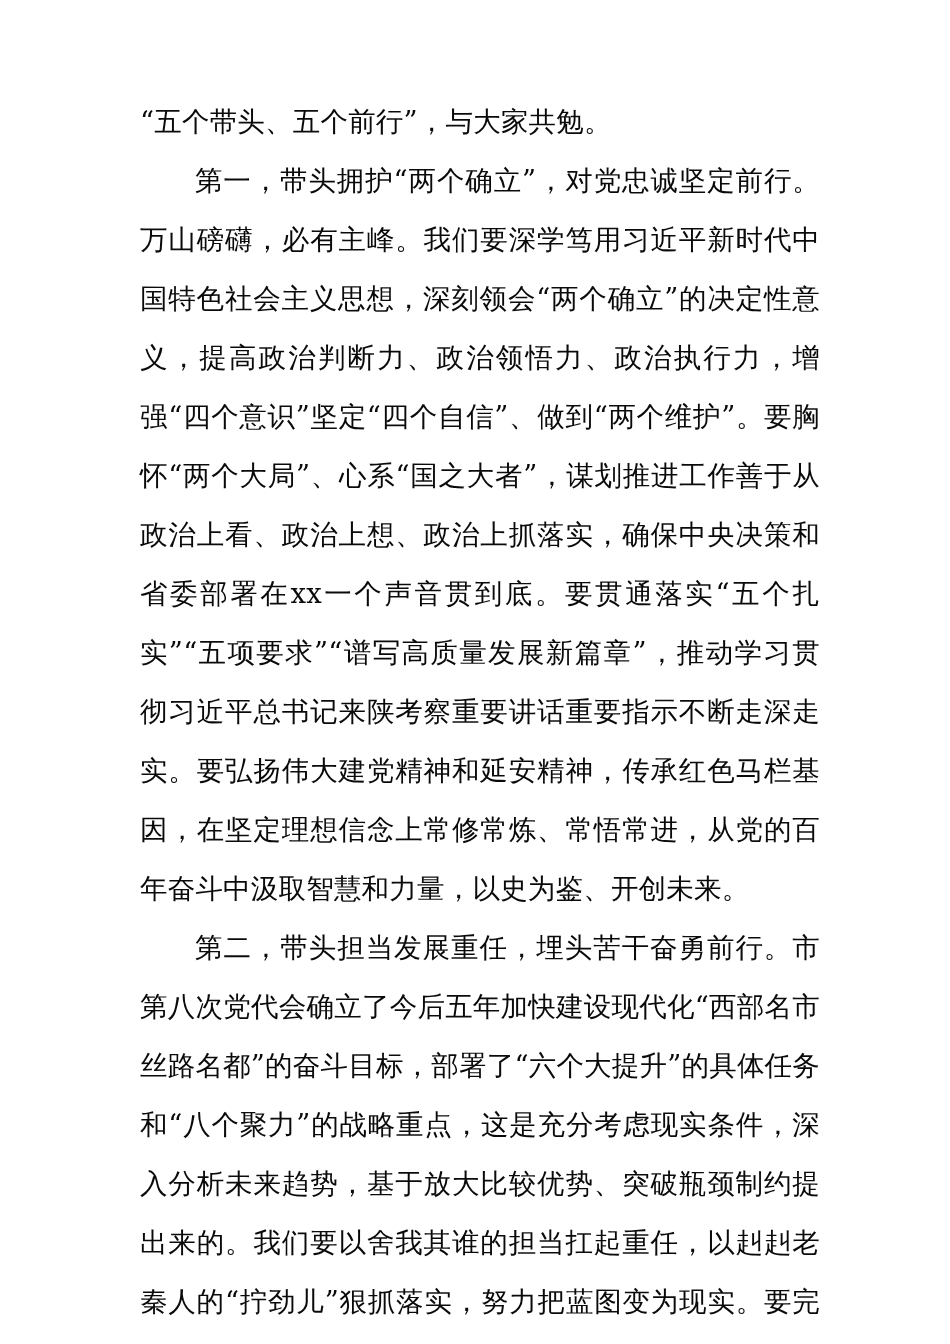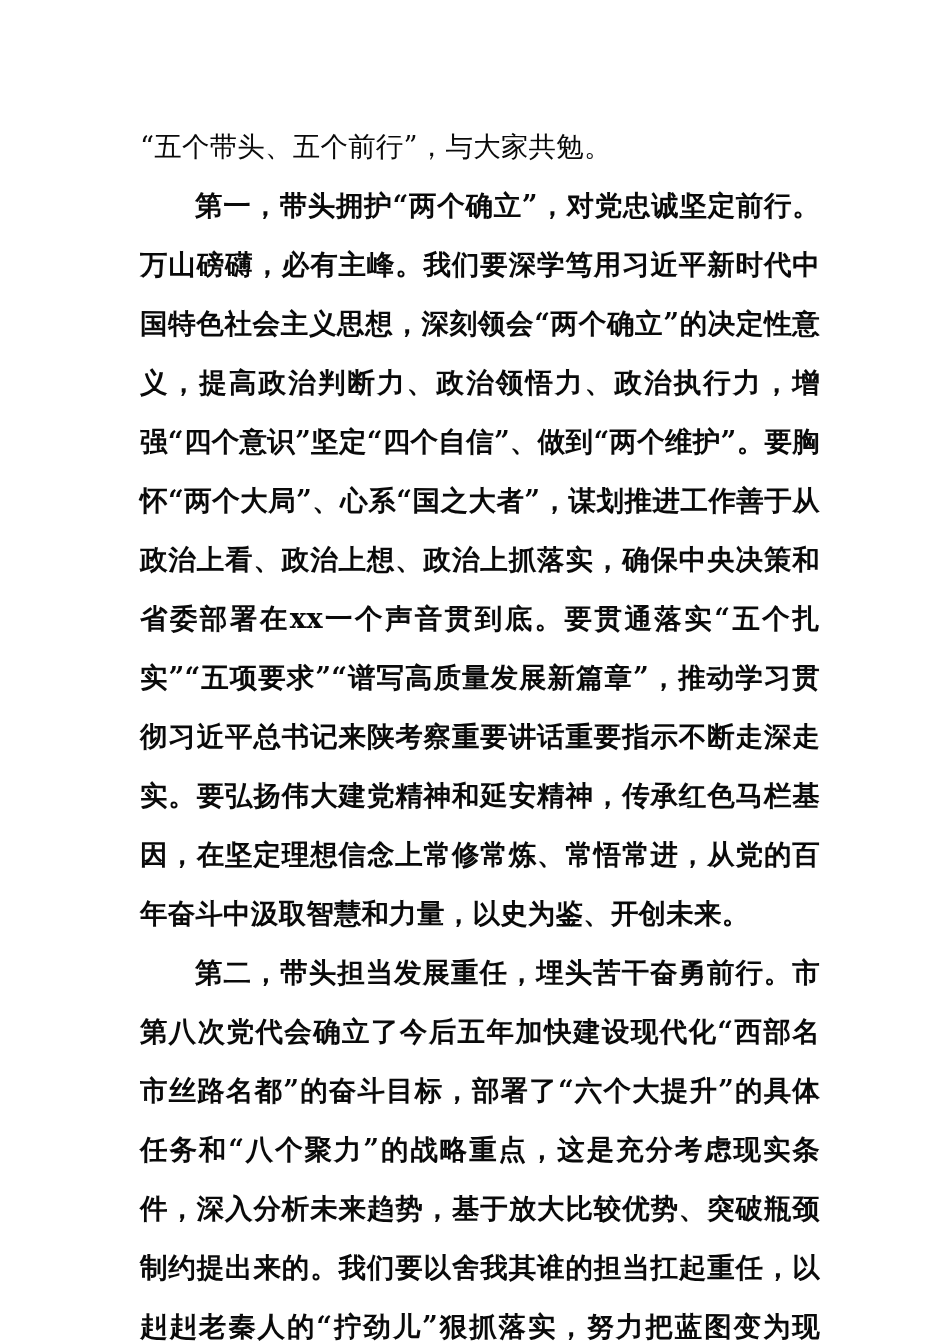--- a/index.html
+++ b/index.html
@@ -11,40 +11,39 @@
     width: 950px;
     height: 1344px;
     font-family: "DejaVu Serif", "Liberation Serif", serif;
     color: #000000;
     overflow: hidden;
   }
   .page {
     box-sizing: border-box;
     width: 950px;
     height: 1344px;
-    padding: 117px 130px 60px 140px;
+    padding: 92px 130px 60px 140px;
     background: #ffffff;
   }
   .doc-body {
     display: block;
   }
   .para {
     font-size: 27.5px;
     line-height: 59px;
     letter-spacing: 0.2px;
     text-align: justify;
     text-justify: inter-ideograph;
     margin: 0 0 0 0;
     word-break: break-all;
     font-family: "DejaVu Serif", "Liberation Serif", serif;
     color: #0a0a0a;
   }
   .para.indent {
     text-indent: 2em;
-    font-weight: bold;
   }
 </style>
 </head>
 <body>
 
 <div class="page">
   <div class="doc-body">
     <p class="para">“五个带头、五个前行”，与大家共勉。</p>
     <p class="para indent">第一，带头拥护“两个确立”，对党忠诚坚定前行。万山磅礴，必有主峰。我们要深学笃用习近平新时代中国特色社会主义思想，深刻领会“两个确立”的决定性意义，提高政治判断力、政治领悟力、政治执行力，增强“四个意识”坚定“四个自信”、做到“两个维护”。要胸怀“两个大局”、心系“国之大者”，谋划推进工作善于从政治上看、政治上想、政治上抓落实，确保中央决策和省委部署在xx一个声音贯到底。要贯通落实“五个扎实”“五项要求”“谱写高质量发展新篇章”，推动学习贯彻习近平总书记来陕考察重要讲话重要指示不断走深走实。要弘扬伟大建党精神和延安精神，传承红色马栏基因，在坚定理想信念上常修常炼、常悟常进，从党的百年奋斗中汲取智慧和力量，以史为鉴、开创未来。</p>
     <p class="para indent">第二，带头担当发展重任，埋头苦干奋勇前行。市第八次党代会确立了今后五年加快建设现代化“西部名市丝路名都”的奋斗目标，部署了“六个大提升”的具体任务和“八个聚力”的战略重点，这是充分考虑现实条件，深入分析未来趋势，基于放大比较优势、突破瓶颈制约提出来的。我们要以舍我其谁的担当扛起重任，以赳赳老秦人的“拧劲儿”狠抓落实，努力把蓝图变为现实。要完整准确全面贯彻新发展理念，把全部心思和精力用到谱写高质量发展新篇章上，勇于放大格局，敢于攀高比强，推动各项工作纵向有进步、横向有进位、整体上台阶。要涵养“功成不必在我”的境界</p>

